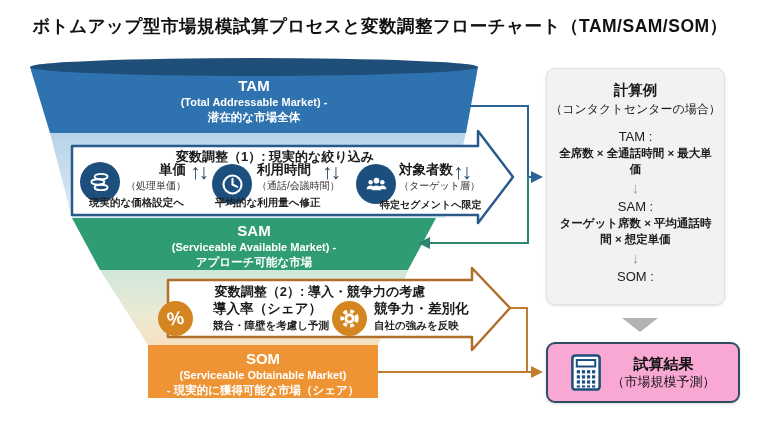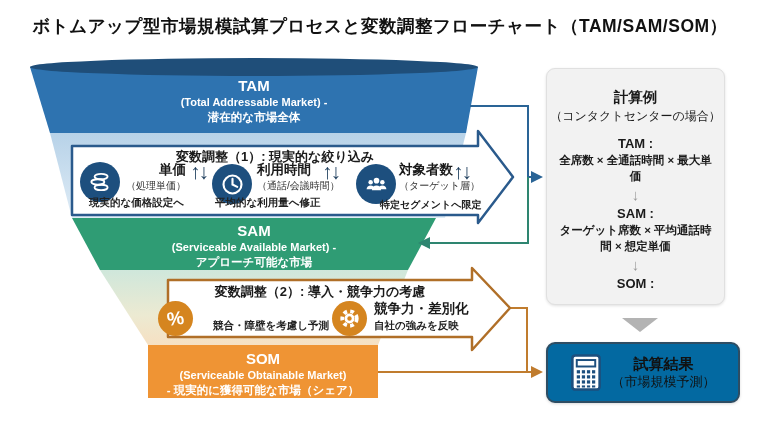--- a/index.html
+++ b/index.html
@@ -23,29 +23,29 @@
           letter-spacing:-2px;line-height:1.1;}
   .circle-icon{position:absolute;border-radius:50%;display:flex;align-items:center;
                justify-content:center;}
   .navy{background:#1d4f7e;}
   .orange{background:#d5851f;}
   .pct-glyph{color:#fff;font-size:19px;font-weight:bold;transform:rotate(-8deg);}
   
   .calc-panel{position:absolute;left:546px;top:68px;width:179px;height:237px;
               background:#f2f2f2;border:1px solid #e0e0e0;border-radius:9px;
               box-shadow:0 1px 3px rgba(0,0,0,.12);text-align:center;color:#1a1a1a;
-              box-sizing:border-box;padding-top:19px;}
+              box-sizing:border-box;padding-top:12px;}
   .calc-title{font-size:14.5px;font-weight:bold;}
   .calc-subtitle{font-size:12px;font-weight:normal;margin-top:1px;}
-  .calc-step-label{font-size:13px;font-weight:bold;margin-top:11px;}
+  .calc-step-label{font-size:13px;font-weight:normal;margin-top:11px;}
   .calc-formula{font-size:11.5px;font-weight:bold;margin:2px 8px 0 8px;line-height:1.35;}
   .calc-arrow{font-size:15px;color:#9a9a9a;margin-top:3px;line-height:1;}
   
   .result-box{position:absolute;left:546px;top:342px;width:194px;height:61px;
-              background:#0369a1;border:2px solid #2e4d63;border-radius:9px;
+              background:#f9a8d4;border:2px solid #2e4d63;border-radius:9px;
               box-shadow:0 1px 3px rgba(0,0,0,.15);display:flex;align-items:center;
               justify-content:center;gap:11px;box-sizing:border-box;}
   .result-text{text-align:center;color:#111;line-height:1.3;}
   .result-main{font-size:15px;font-weight:bold;}
   .result-sub{font-size:13px;font-weight:normal;}
 </style>
 </head>
 <body>
 
 <div class="stage">
@@ -143,20 +143,21 @@
   <div class="adj-label" style="left:399px;top:161px;">対象者数</div>
   <div class="adj-sub" style="left:399px;top:179px;">（ターゲット層）</div>
   <div class="adj-note small" style="left:380px;top:198px;">特定セグメントへ限定</div>
   <div class="updown" style="left:453px;top:160px;">↑↓</div>
 
   <div class="adj-title" style="left:168px;top:283px;width:304px;">変数調整（2）: 導入・競争力の考慮</div>
 
   <div class="circle-icon orange" style="left:158px;top:301px;width:35px;height:35px;">
     <span class="pct-glyph">%</span>
   </div>
+  <div class="adj-label" style="left:213px;top:300px;">導入率（シェア）</div>
   <div class="adj-note" style="left:213px;top:319px;">競合・障壁を考慮し予測</div>
 
   <div class="circle-icon orange" style="left:332px;top:301px;width:35px;height:35px;">
     <svg width="25" height="25" viewBox="0 0 24 24">
       <circle cx="12" cy="12" r="7" fill="none" stroke="#fff" stroke-width="3.6" stroke-dasharray="3.6 3.1"></circle>
       <circle cx="12" cy="12" r="4.8" fill="#fff"></circle>
       <circle cx="12" cy="12" r="2.1" fill="#d5851f"></circle>
     </svg>
   </div>
   <div class="adj-label" style="left:374px;top:300px;">競争力・差別化</div>

